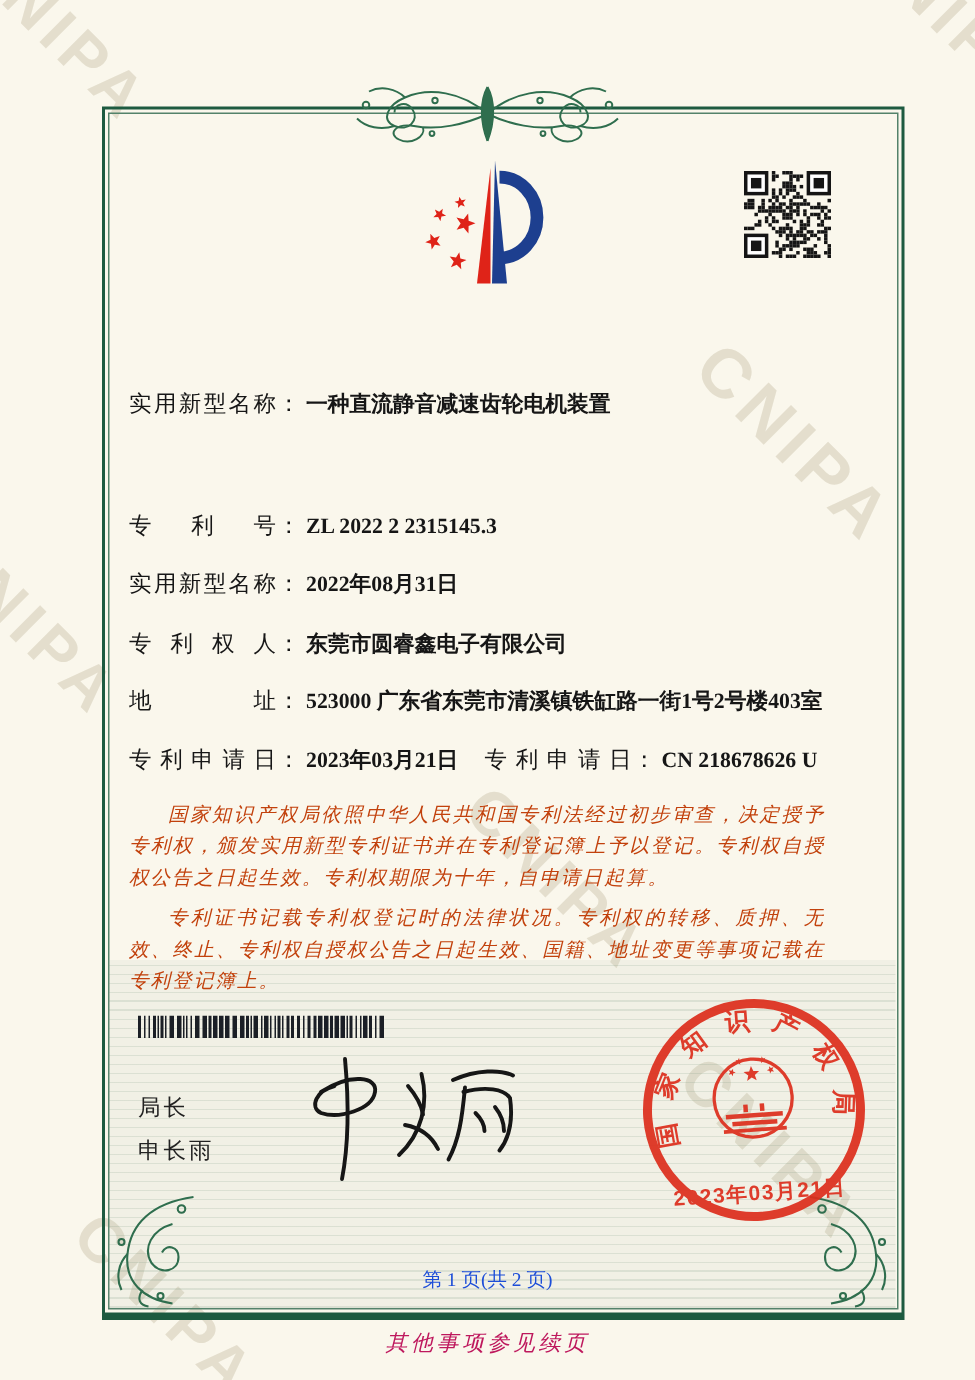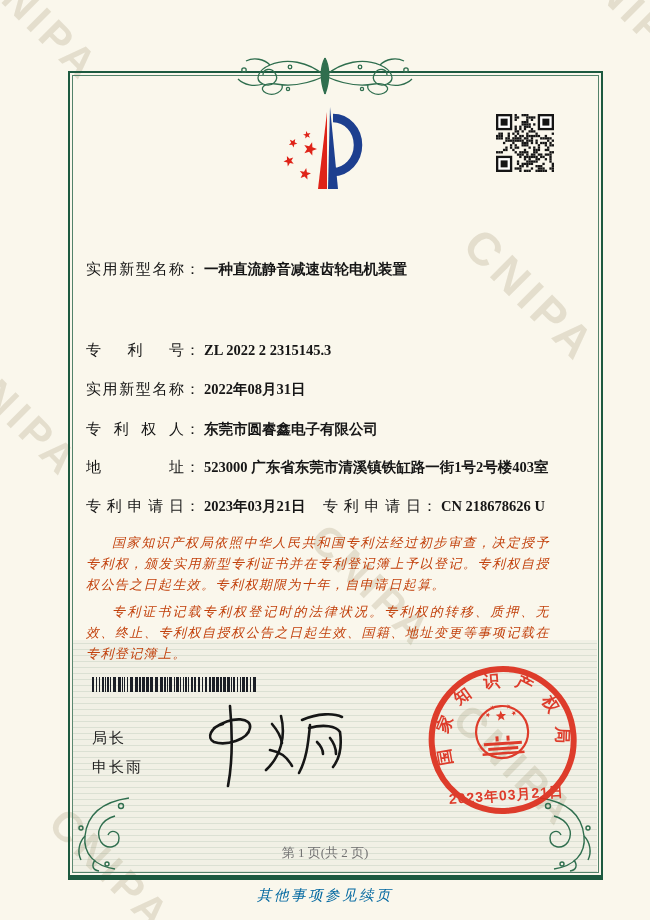--- a/index.html
+++ b/index.html
@@ -49,23 +49,23 @@
   .signature{position:absolute;left:186px;top:698px;width:160px;height:95px;}
 
   .seal{position:absolute;left:418px;top:660px;width:170px;height:170px;transform:rotate(-4deg);opacity:.93;}
   .seal text{font-family:"Liberation Sans",sans-serif;font-weight:bold;}
 
   .ornament-top{position:absolute;left:230px;top:53px;width:190px;height:46px;}
   .corner{position:absolute;width:62px;height:78px;}
   .corner.left{left:71px;top:794px;}
   .corner.right{left:536px;top:794px;transform:scaleX(-1);}
 
-  .page-footer{position:absolute;left:0;right:0;top:844px;text-align:center;font-size:13px;color:#737373;}
+  .page-footer{position:absolute;left:0;right:0;top:844px;text-align:center;font-size:13px;color:#1d4ed8;}
   .note{position:absolute;left:0;right:0;top:886px;text-align:center;font-size:14.5px;
-        font-style:italic;letter-spacing:2.5px;color:#0369a1;}
+        font-style:italic;letter-spacing:2.5px;color:#be185d;}
 </style>
 </head>
 <body>
 
 <div class="paper">
 
   <span class="wm wm1">CNIPA</span>
   <span class="wm wm2">CNIPA</span>
   <span class="wm wm3">CNIPA</span>
   <span class="wm wm4">CNIPA</span>

